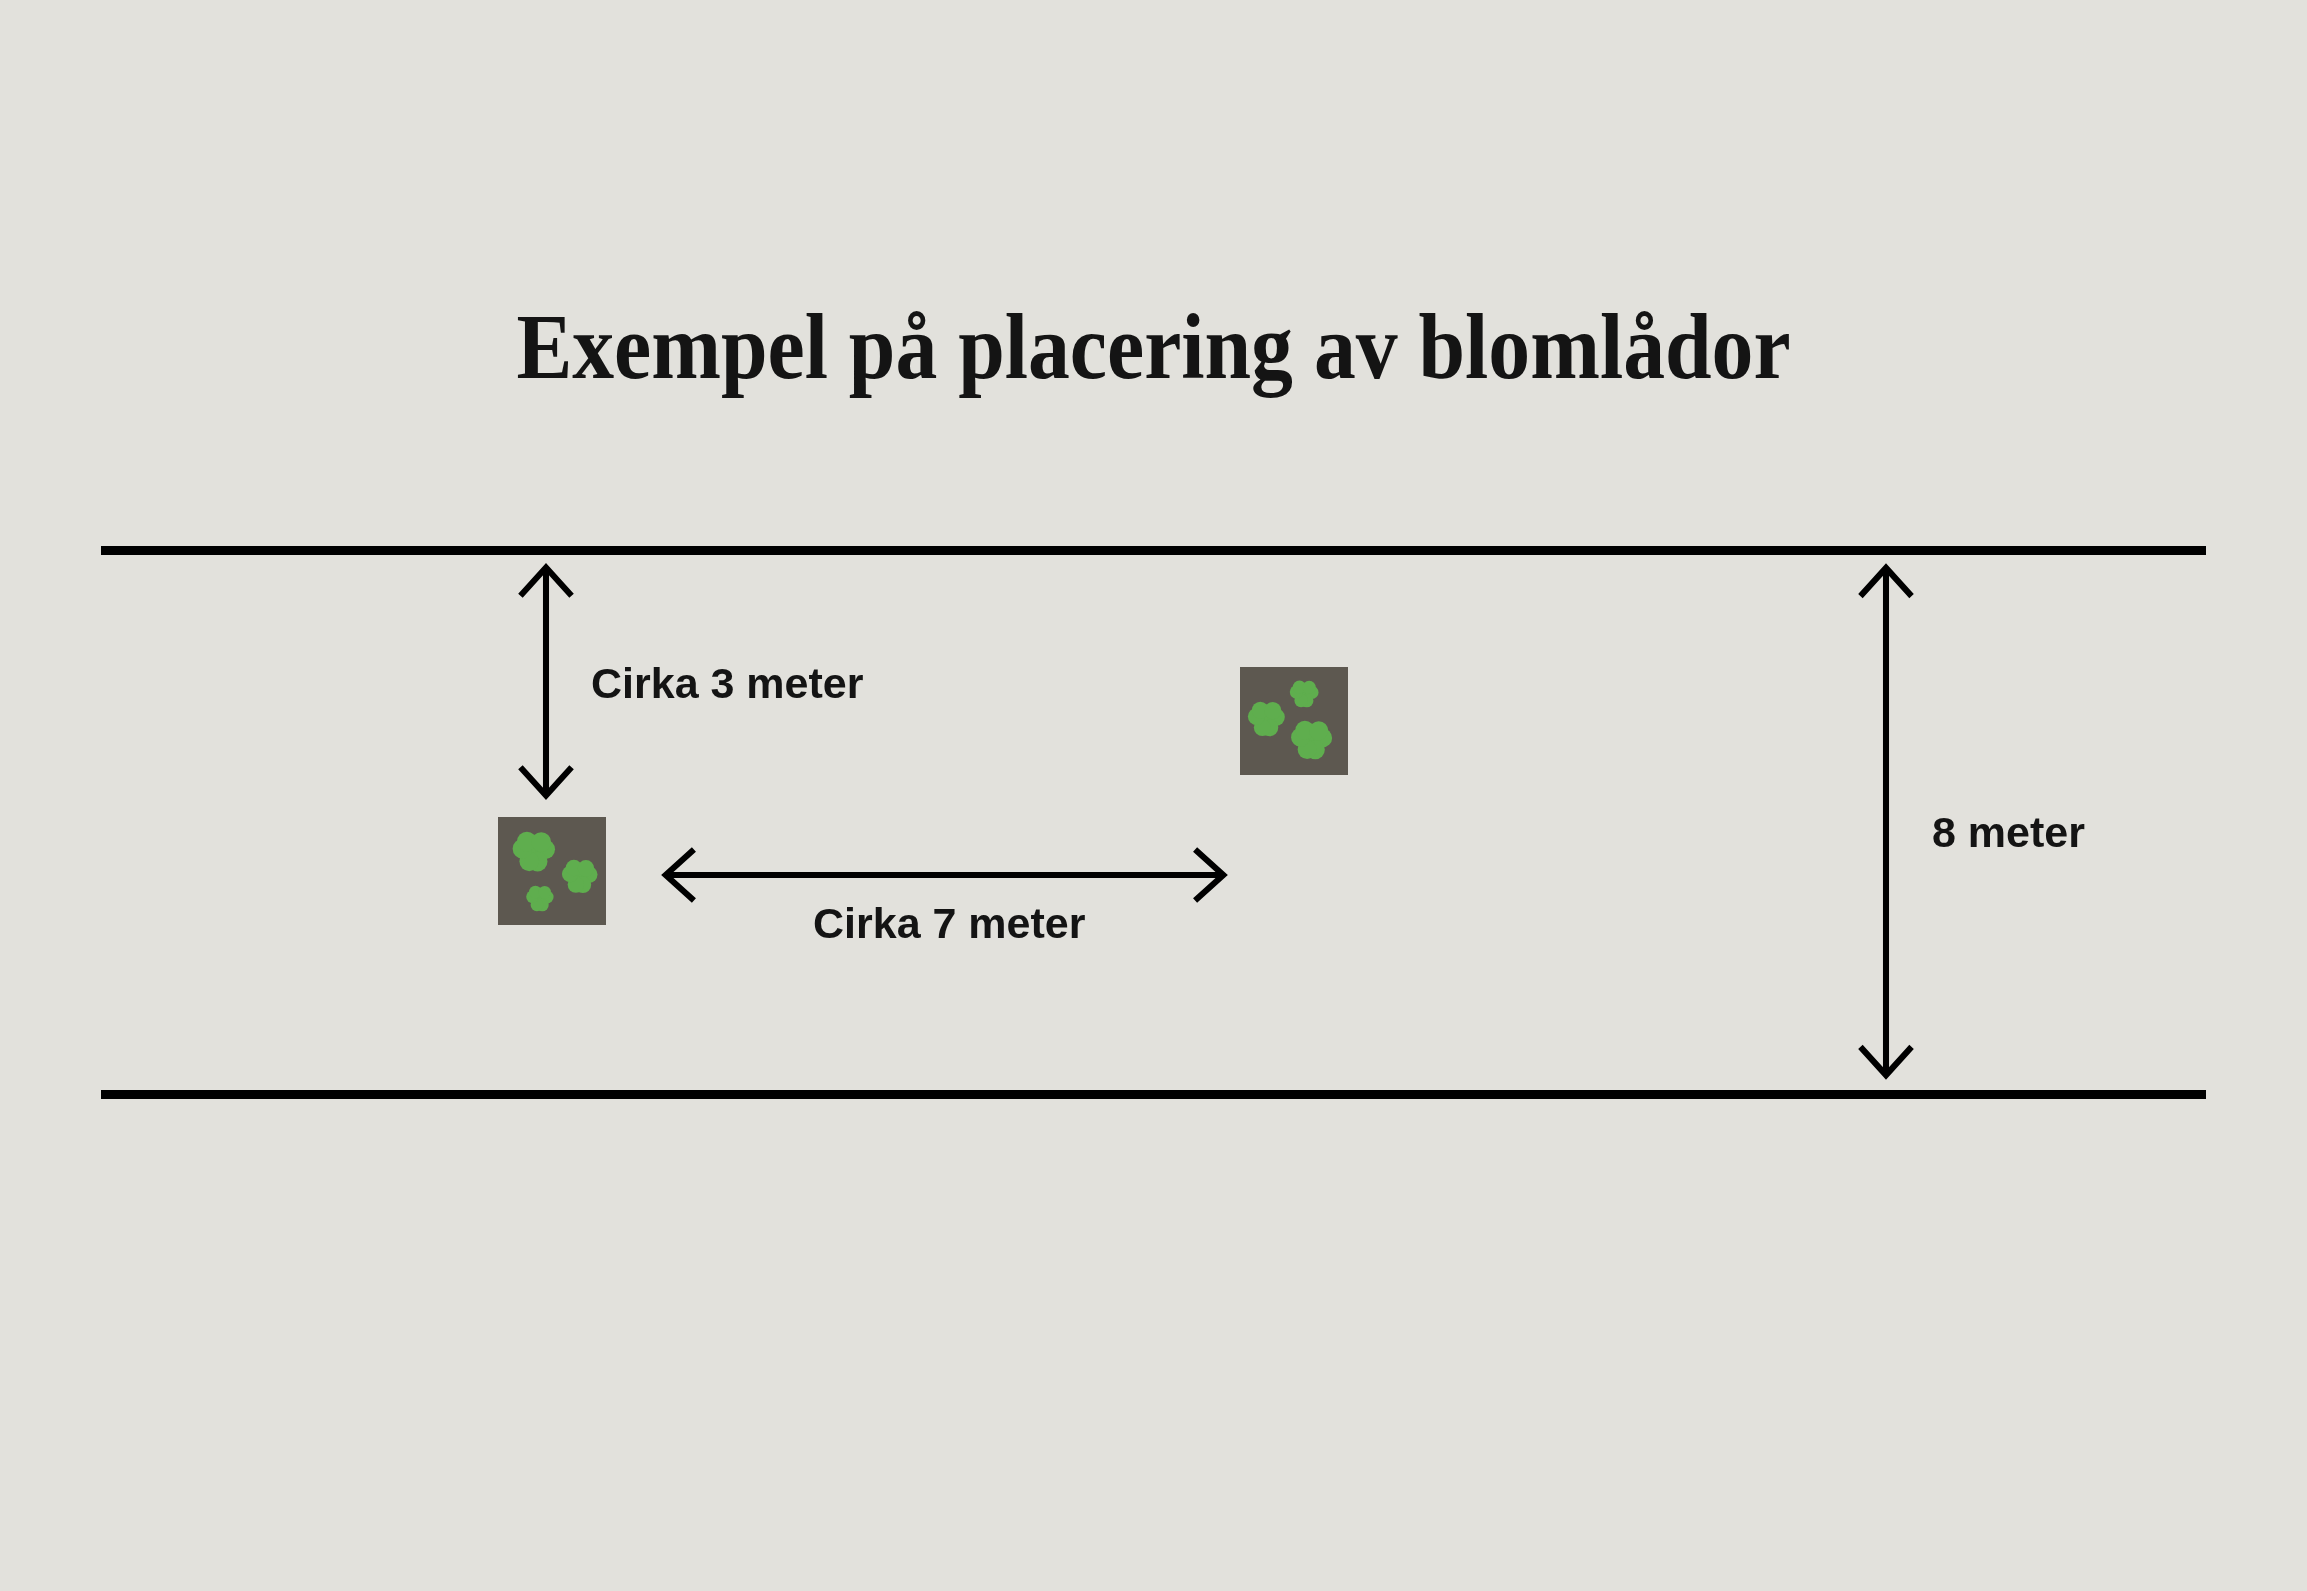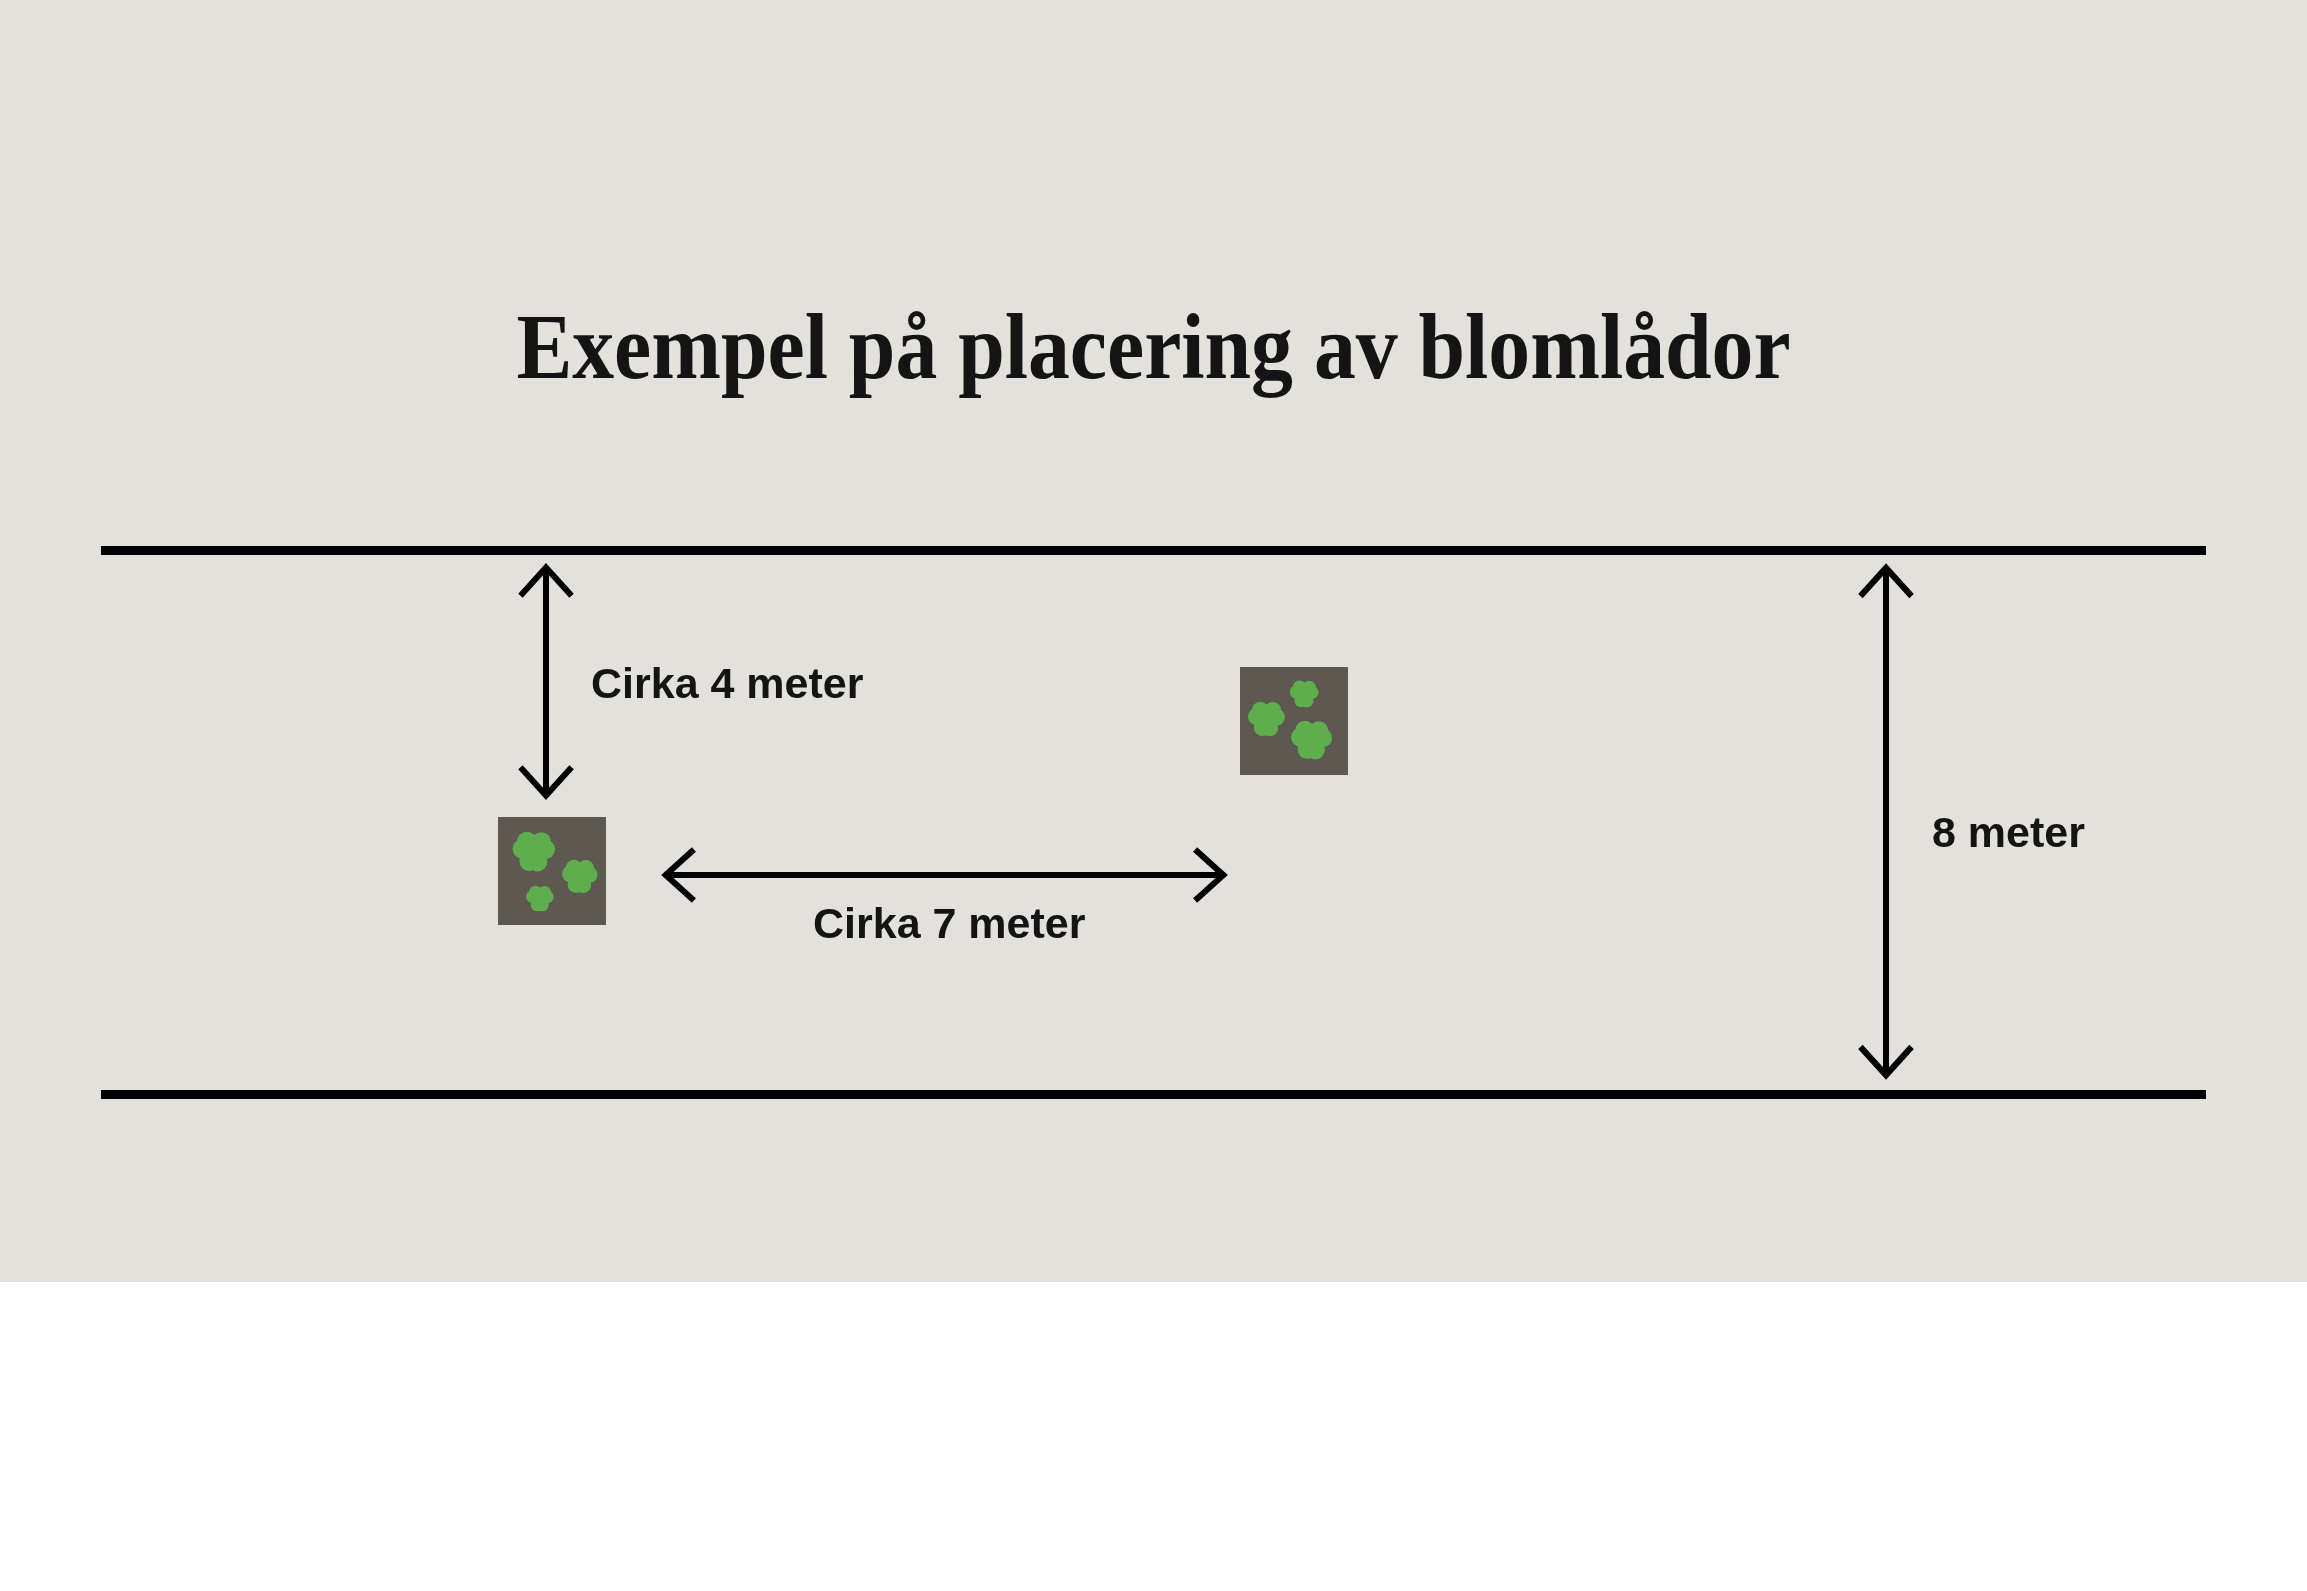--- a/index.html
+++ b/index.html
@@ -3,21 +3,21 @@
 <meta charset="utf-8">
 <style>
   html, body {
     margin: 0; padding: 0;
     width: 2307px; height: 1591px;
     overflow: hidden;
   }
   #canvas {
     position: absolute;
     left: 0; top: 0;
-    width: 2307px; height: 1282px;
+    width: 2307px; height: 1591px;
     background: var(--background, #e2e1dc);
     font-family: "Liberation Sans", "DejaVu Sans", sans-serif;
   }
   .title {
     position: absolute;
     left: 0; top: 291px;
     width: 100%;
     text-align: center;
     font-family: "Liberation Serif", "DejaVu Serif", serif;
     font-weight: 700;
@@ -74,21 +74,21 @@
   <div class="road-line top"></div>
 
   <div class="road-line bottom"></div>
 
   <svg class="arrow" style="left:509px; top:562px;" width="74" height="239" viewBox="0 0 110 355">
     <line x1="55" y1="8" x2="55" y2="347"></line>
     <polyline points="17,50 55,8 93,50"></polyline>
     <polyline points="17,305 55,347 93,305"></polyline>
   </svg>
 
-  <div class="measure-label" style="left:591px; top:659px;">Cirka 4 meter</div>
+  <div class="measure-label" style="left:591px; top:659px;">Cirka 3 meter</div>
 
   <div class="flower-box" style="left:498px; top:817px;">
     <svg width="108" height="108" viewBox="0 0 160 160">
       <rect class="soil" x="0" y="0" width="160" height="160"></rect>
       <g class="flower">
           <circle cx="53" cy="50" r="20.46"></circle>
           <circle cx="69.92738724130842" cy="47.958906865723925" r="14.569999999999999"></circle>
           <circle cx="58.743764576625225" cy="66.05340052724983" r="14.569999999999999"></circle>
           <circle cx="46.30394488511888" cy="65.68009393780773" r="14.569999999999999"></circle>
           <circle cx="36.22546503796253" cy="46.9475457730897" r="14.569999999999999"></circle>

